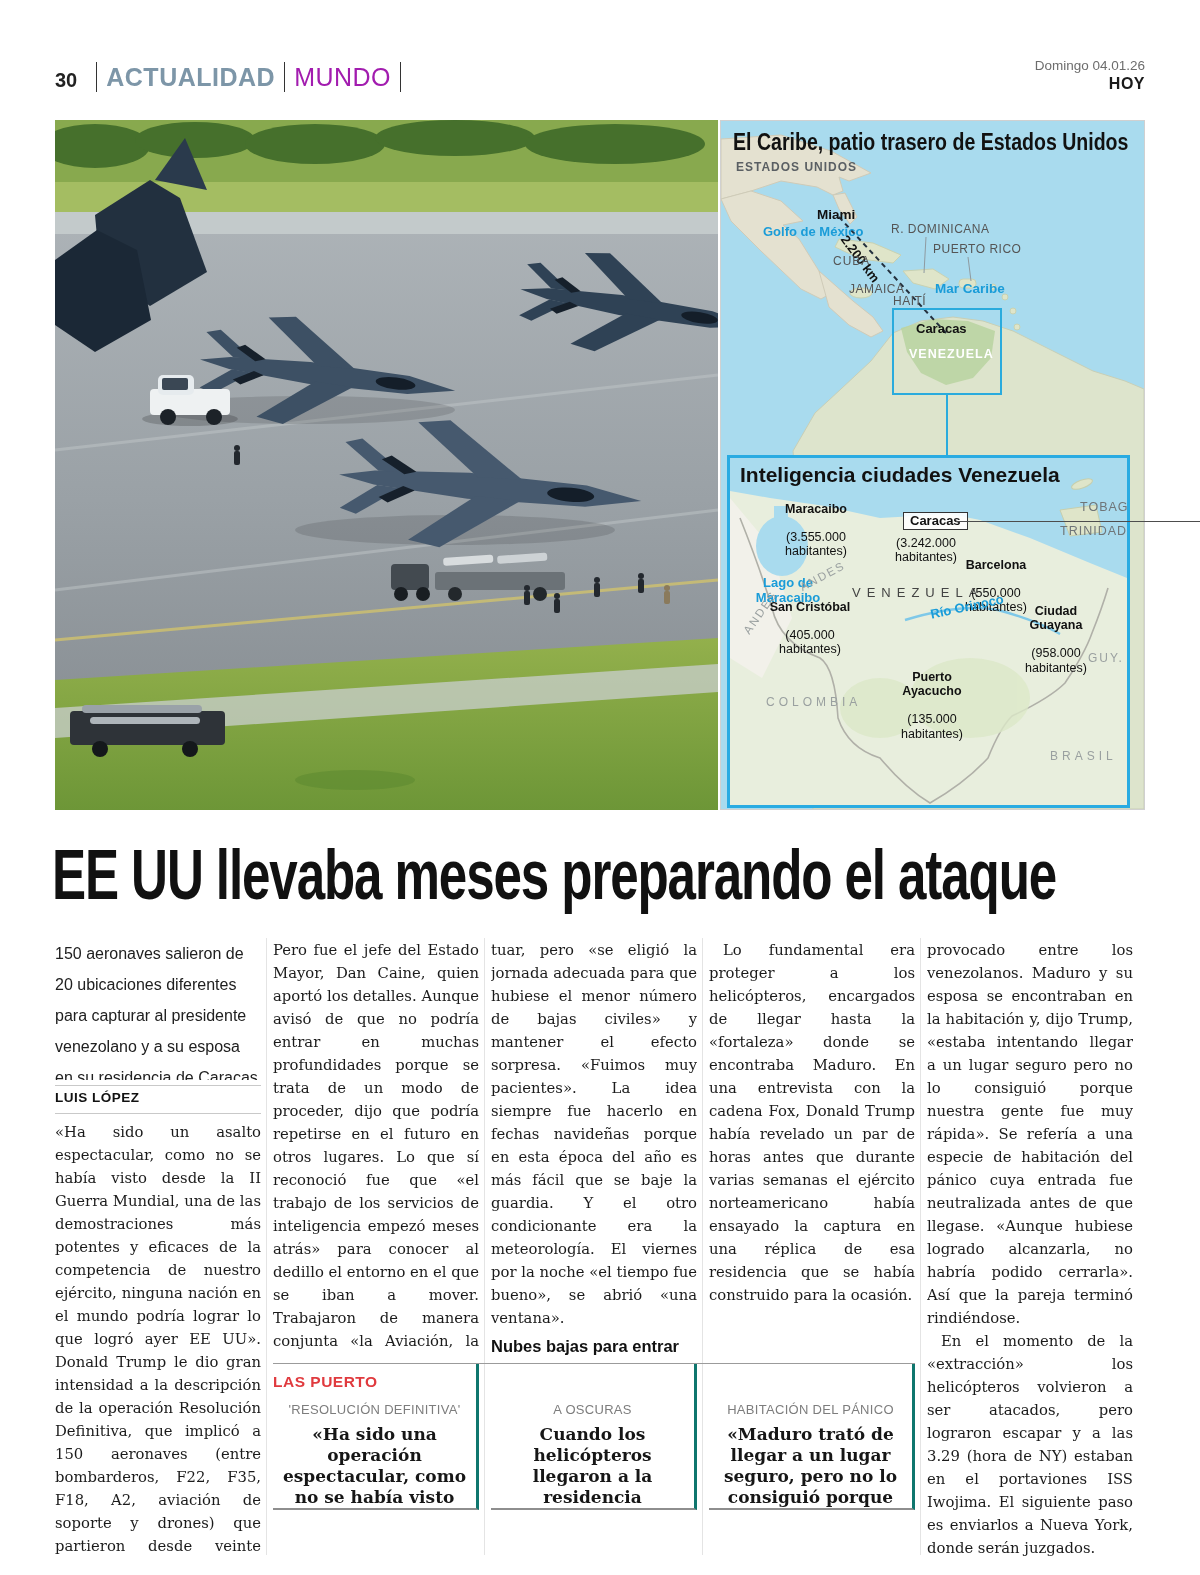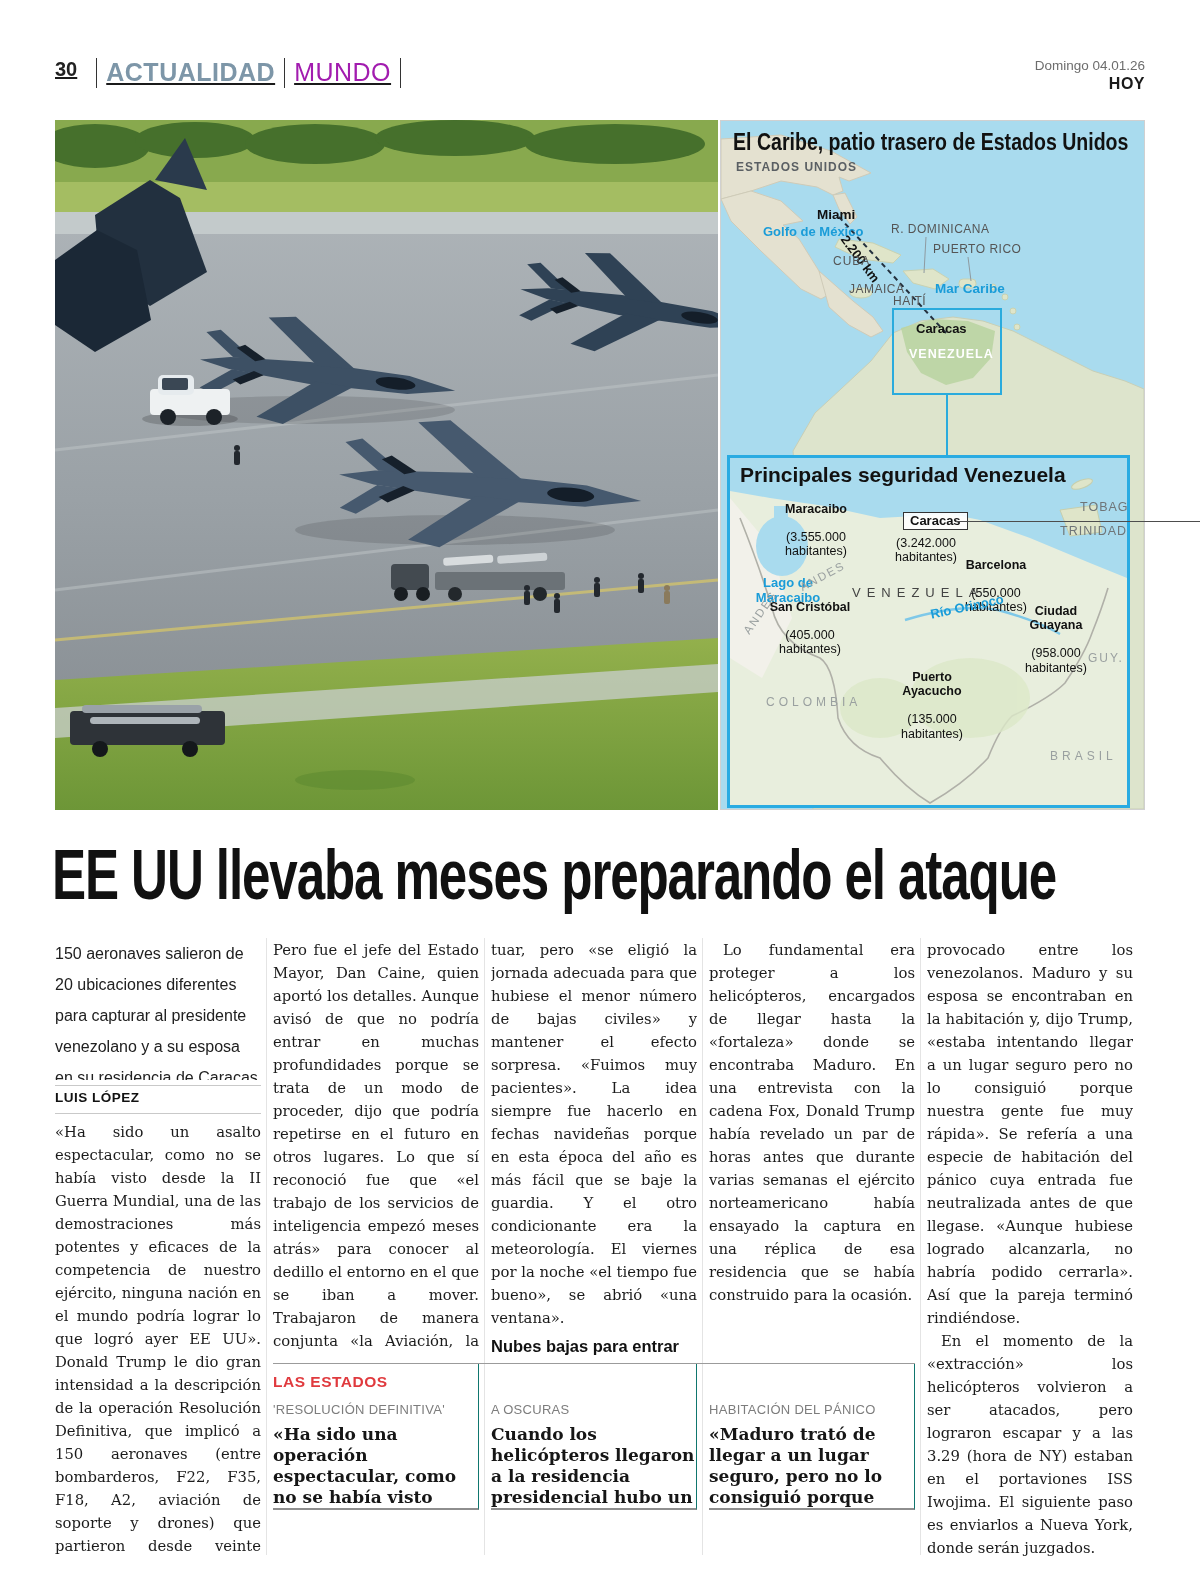--- a/index.html
+++ b/index.html
@@ -1,20 +1,20 @@
 <!DOCTYPE html>
 <html><head>
 <meta charset="utf-8">
 <style>
   html,body{margin:0;padding:0;background:#fff;}
   #page{position:relative;width:1200px;height:1575px;background:#fff;overflow:hidden;
         font-family:"Liberation Sans",sans-serif;color:#1a1a1a;}
 
   
-  .hdr-left{position:absolute;left:55px;top:58px;display:flex;align-items:flex-start;height:34px;text-decoration:underline;}
+  .hdr-left{position:absolute;left:55px;top:58px;display:flex;align-items:flex-end;height:34px;}
   .hdr-page{font-size:20px;font-weight:bold;color:#222;margin-right:10px;}
   .hdr-sep{width:1px;height:30px;background:#333;margin:0 9px;}
   .hdr-section{font-size:25px;font-weight:bold;color:#7d96a8;letter-spacing:.5px;}
   .hdr-sub{font-size:25px;color:#a21caf;letter-spacing:.5px;}
   .hdr-right{position:absolute;right:55px;top:58px;text-align:right;}
   .hdr-date{font-size:13.5px;color:#6d6d6d;}
   .hdr-brand{font-size:16px;font-weight:bold;color:#1a1a1a;margin-top:2px;letter-spacing:.5px;}
 
   
   #photo{position:absolute;left:55px;top:120px;width:663px;height:690px;overflow:hidden;background:#9aa1a6;}
@@ -57,21 +57,21 @@
   .col p.ind{text-indent:14px;}
   .subhead{font-family:"Liberation Sans",sans-serif;font-size:16.5px;font-weight:bold;color:#111;
            margin:6px 0 0;text-align:left;}
   .colrule{position:absolute;top:938px;height:617px;width:0;border-left:1px solid #e4e4e4;}
 
   
   #claves{position:absolute;left:273px;top:1363px;width:642px;height:146px;border-top:1px solid #9b9b9b;}
   #claves-heading{position:absolute;left:0;top:9px;font-size:15.5px;font-weight:bold;color:#e03a3e;letter-spacing:.5px;}
   .claves-item{position:absolute;top:0;width:206px;height:146px;padding-top:38px;box-sizing:border-box;
                border-bottom:2px solid #8e8e8e;overflow:hidden;}
-  .claves-item.sep{border-right:1px solid #0f766e;}
+  .claves-item.sep{border-right:3px solid #0f766e;text-align:center;}
   .claves-label{font-size:13px;color:#7d7d7d;letter-spacing:.3px;}
   .claves-quote{font-family:"DejaVu Serif",serif;font-size:17px;line-height:21px;font-weight:bold;
                 color:#161616;margin-top:7px;}
 </style>
 </head>
 <body>
 
 <div id="page">
 
   <div class="hdr-left">
@@ -242,21 +242,21 @@
         <ellipse cx="352" cy="26" rx="11" ry="4" transform="rotate(-20 352 26)"></ellipse>
         <polygon points="330,52 366,47 372,74 340,78"></polygon>
       </g>
       <path d="M10,60 Q30,110 42,150 Q50,185 90,200 Q105,210 108,260 Q118,290 150,300 Q175,330 200,345 Q235,325 258,300 Q270,270 282,258 Q320,240 335,225 Q355,195 362,175 Q372,150 378,130" fill="none" stroke="#b0b0a8" stroke-width="1.6"></path>
       <path d="M175,162 Q230,145 268,152 Q305,162 330,176" fill="none" stroke="#7ec8e8" stroke-width="2.4"></path>
       <g fill="#dcE8c8" opacity=".8">
         <ellipse cx="240" cy="240" rx="60" ry="40"></ellipse>
         <ellipse cx="150" cy="250" rx="40" ry="30"></ellipse>
       </g>
     </svg>
-    <div class="map-title2">Principales seguridad Venezuela</div>
+    <div class="map-title2">Inteligencia ciudades Venezuela</div>
 
     <div class="mlabel center" style="left:86px;top:30px">
       <div class="cname">Maracaibo</div>
       <div class="cpop">(3.555.000
 habitantes)</div>
     </div>
     <div class="mlabel blue center" style="left:58px;top:118px">Lago de
 Maracaibo</div>
     <div class="mlabel gray" style="left:68px;top:112px;font-size:11.5px;transform:rotate(-28deg)">ANDES</div>
     <div class="mlabel gray" style="left:6px;top:148px;font-size:11.5px;transform:rotate(-55deg)">ANDES</div>
@@ -321,21 +321,21 @@
     <p class="ind">Lo fundamental era proteger a los helicópteros, encargados de llegar hasta la «fortaleza» donde se encontraba Maduro. En una entrevista con la cadena Fox, Donald Trump había revelado un par de horas antes que durante varias semanas el ejército norteamericano había ensayado la captura en una réplica de esa residencia que se había construido para la ocasión.</p>
 
   </div>
   <div class="col" style="left:927px;top:938px;height:620px">
     <p>provocado entre los venezolanos. Maduro y su esposa se encontraban en la habitación y, dijo Trump, «estaba intentando llegar a un lugar seguro pero no lo consiguió porque nuestra gente fue muy rápida». Se refería a una especie de habitación del pánico cuya entrada fue neutralizada antes de que llegase. «Aunque hubiese logrado alcanzarla, no habría podido cerrarla». Así que la pareja terminó rindiéndose.</p>
     <p class="ind">En el momento de la «extracción» los helicópteros volvieron a ser atacados, pero lograron escapar y a las 3.29 (hora de NY) estaban en el portaviones ISS Iwojima. El siguiente paso es enviarlos a Nueva York, donde serán juzgados.</p>
 
   </div>
 
   <div id="claves">
-    <div id="claves-heading">LAS ESTADOS</div>
+    <div id="claves-heading">LAS PUERTO</div>
     <div class="claves-item sep" style="left:0">
       <div class="claves-label">'RESOLUCIÓN DEFINITIVA'</div>
       <div class="claves-quote">«Ha sido una operación espectacular, como no se había visto desde la II Guerra Mundial»</div>
     </div>
     <div class="claves-item sep" style="left:218px">
       <div class="claves-label">A OSCURAS</div>
       <div class="claves-quote">Cuando los helicópteros llegaron a la residencia presidencial hubo un intenso fuego cruzado</div>
     </div>
     <div class="claves-item sep" style="left:436px">
       <div class="claves-label">HABITACIÓN DEL PÁNICO</div>

